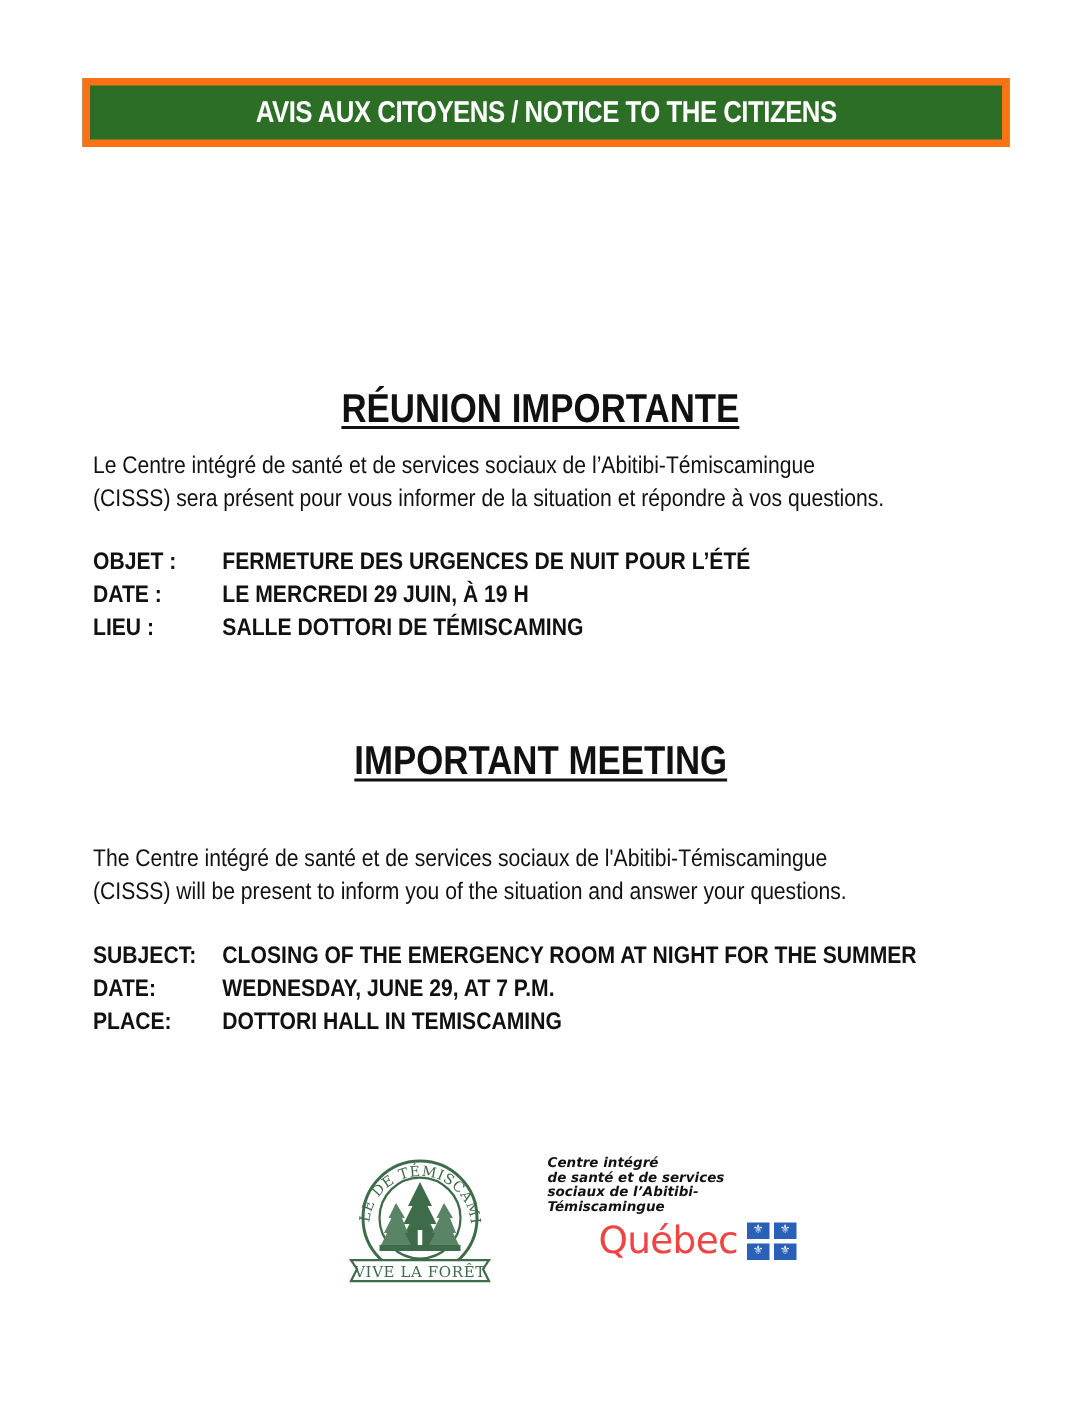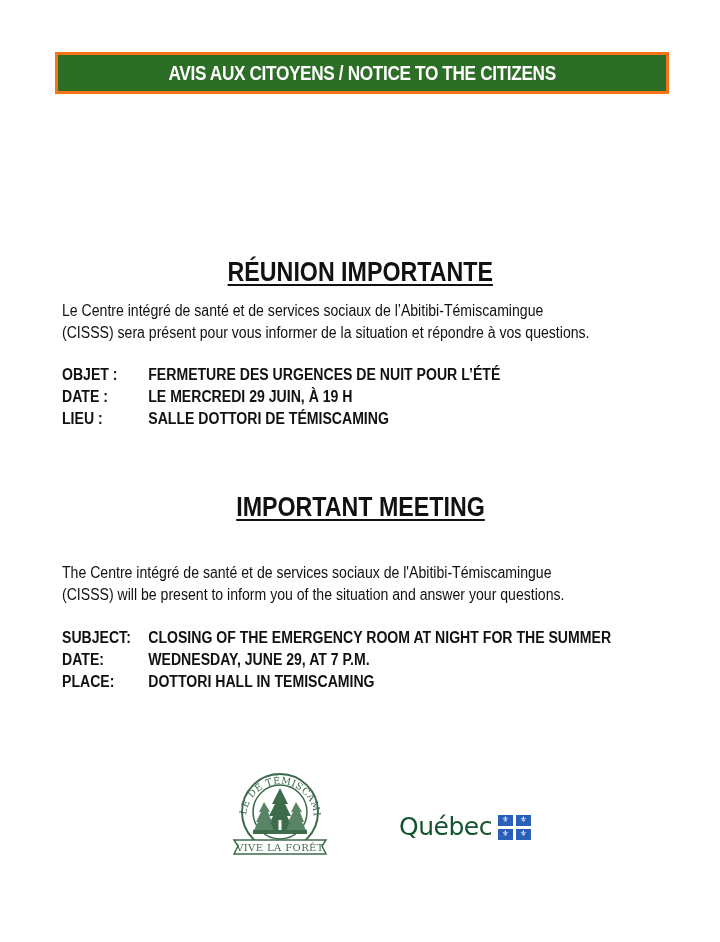--- a/index.html
+++ b/index.html
@@ -15,21 +15,21 @@
       font-family: "Liberation Sans", "DejaVu Sans", sans-serif;
       color: #111111;
     }
     .banner {
       position: absolute;
       left: 55px;
       top: 52px;
       width: 608px;
       height: 36px;
       background: #2d6e27;
-      border: 3px solid #f97316;
+      border: 5px solid #f97316;
       display: flex;
       align-items: center;
       justify-content: center;
     }
     .banner span {
       color: #ffffff;
       font-weight: bold;
       font-size: 20px;
       letter-spacing: -0.4px;
       transform: scaleX(0.86);
@@ -105,21 +105,21 @@
     .quebec-row {
       position: absolute;
       left: 34px;
       top: 41px;
       display: flex;
       align-items: center;
     }
     .quebec-word {
       font-family: "DejaVu Sans", sans-serif;
       font-size: 25px;
-      color: #14532d;
+      color: #ef4444;
       letter-spacing: -0.5px;
       line-height: 28px;
     }
     .flag {
       margin-left: 6px;
       display: grid;
       grid-template-columns: 15px 15px;
       grid-template-rows: 11px 11px;
       gap: 3px;
     }
@@ -204,20 +204,26 @@
     <polygon points="68,34 63,44 65,44 60,54 62,54 58,62 78,62 74,54 76,54 72,44 74,44" fill="#5a8466"></polygon>
     <rect x="50.5" y="52" width="3" height="14" fill="#ffffff"></rect>
     <rect x="25" y="62" width="54" height="4" fill="#3e6b4a"></rect>
 
     <path d="M 6 72 L 98 72 L 94 78 L 98 86 L 6 86 L 10 78 Z" fill="#ffffff" stroke="#3e6b4a" stroke-width="1.5"></path>
     <text x="52" y="83" text-anchor="middle" font-family="DejaVu Serif, serif" font-size="10" fill="#3e6b4a" letter-spacing="0.4">VIVE LA FORÊT</text>
   </svg>
 </div>
 
 <div class="logo-cisss">
+  <div class="cisss-text">
+    <div>Centre intégré</div>
+    <div>de santé et de services</div>
+    <div>sociaux de l’Abitibi-</div>
+    <div>Témiscamingue</div>
+  </div>
   <div class="quebec-row">
     <span class="quebec-word">Québec</span>
     <div class="flag">
       <div>⚜</div>
       <div>⚜</div>
       <div>⚜</div>
       <div>⚜</div>
     </div>
   </div>
 </div>

